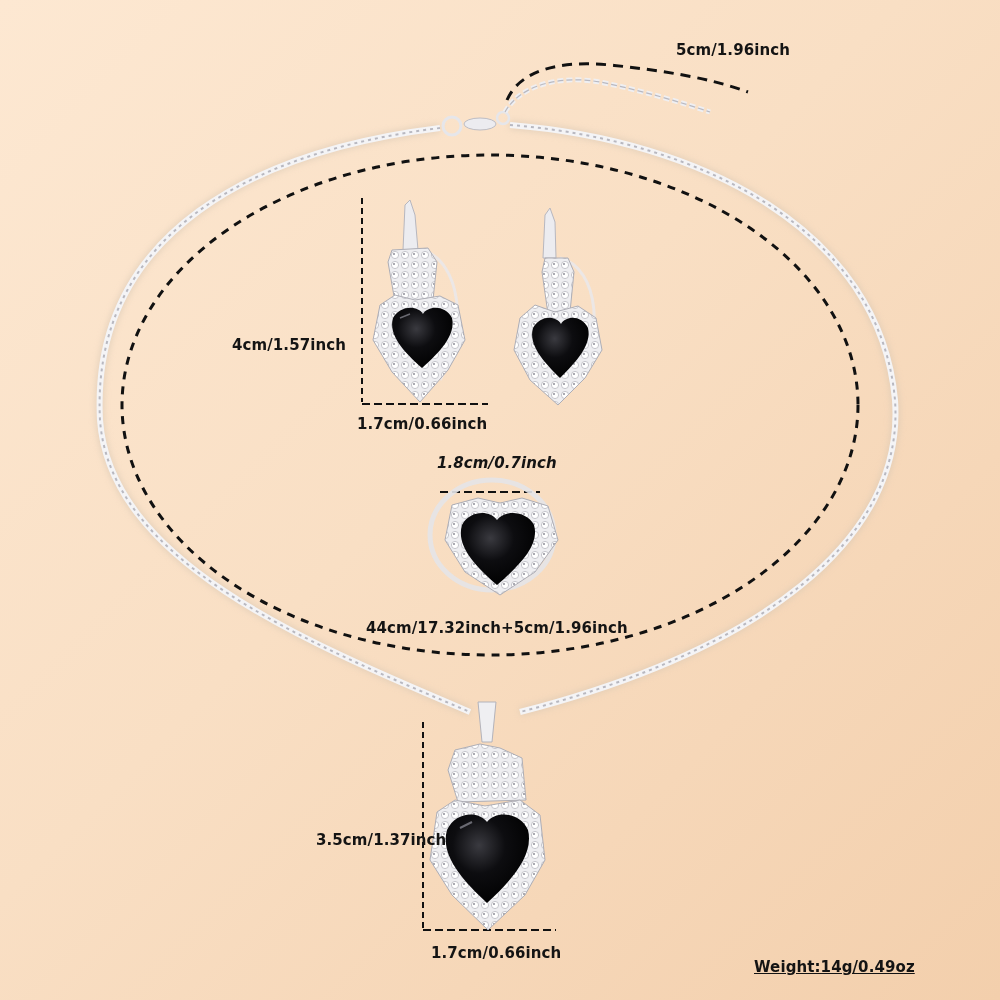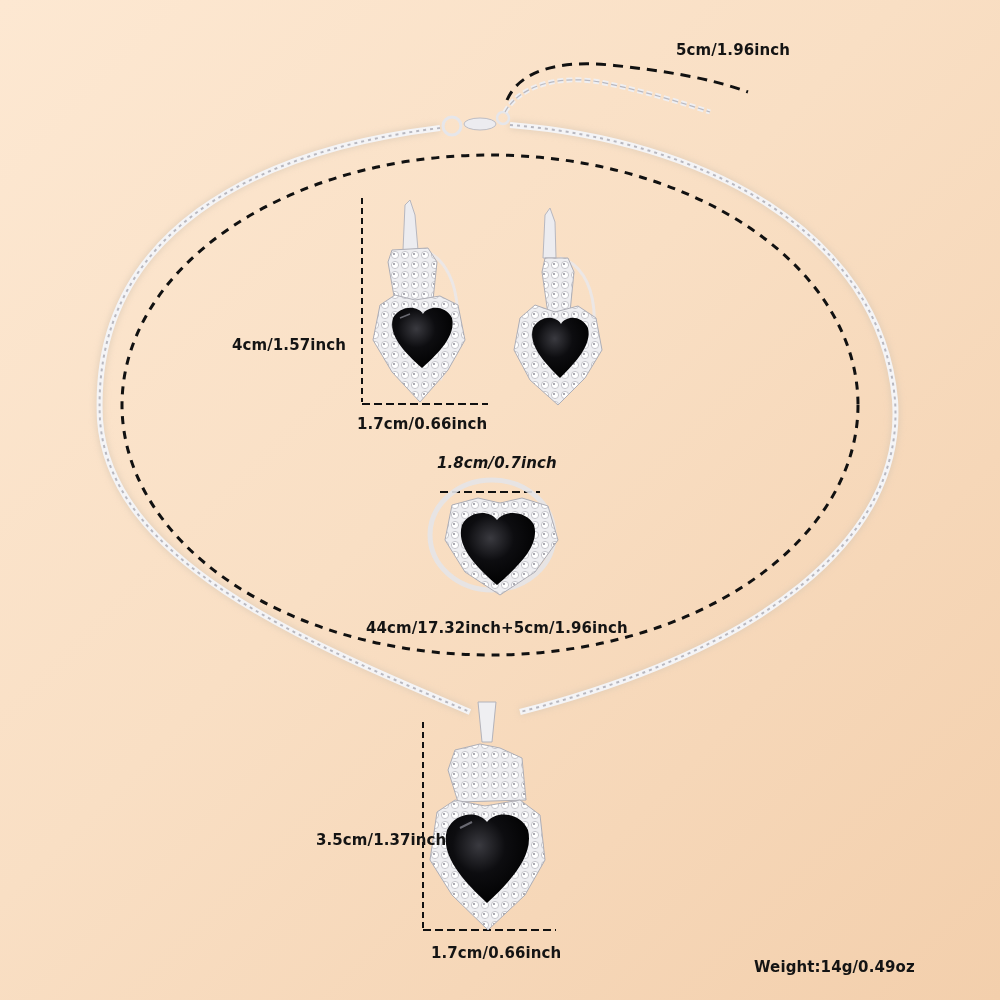--- a/index.html
+++ b/index.html
@@ -98,15 +98,15 @@
     </g>
   </svg>
 
   <div class="label" style="left:676px;top:41px;">5cm/1.96inch</div>
   <div class="label" style="left:232px;top:300px;margin-top:36px;">4cm/1.57inch</div>
   <div class="label" style="left:357px;top:415px;">1.7cm/0.66inch</div>
   <div class="label" style="left:437px;top:454px;font-style:italic;">1.8cm/0.7inch</div>
   <div class="label" style="left:366px;top:619px;">44cm/17.32inch+5cm/1.96inch</div>
   <div class="label" style="left:283px;top:831px;margin-left:33px;">3.5cm/1.37inch</div>
   <div class="label" style="left:431px;top:944px;">1.7cm/0.66inch</div>
-  <div class="label" style="left:754px;top:958px;">Weight:14g/0.49oz</div>
+  <div class="label" style="left:754px;top:958px;text-decoration:underline;">Weight:14g/0.49oz</div>
 
 </div>
 
 </body></html>

